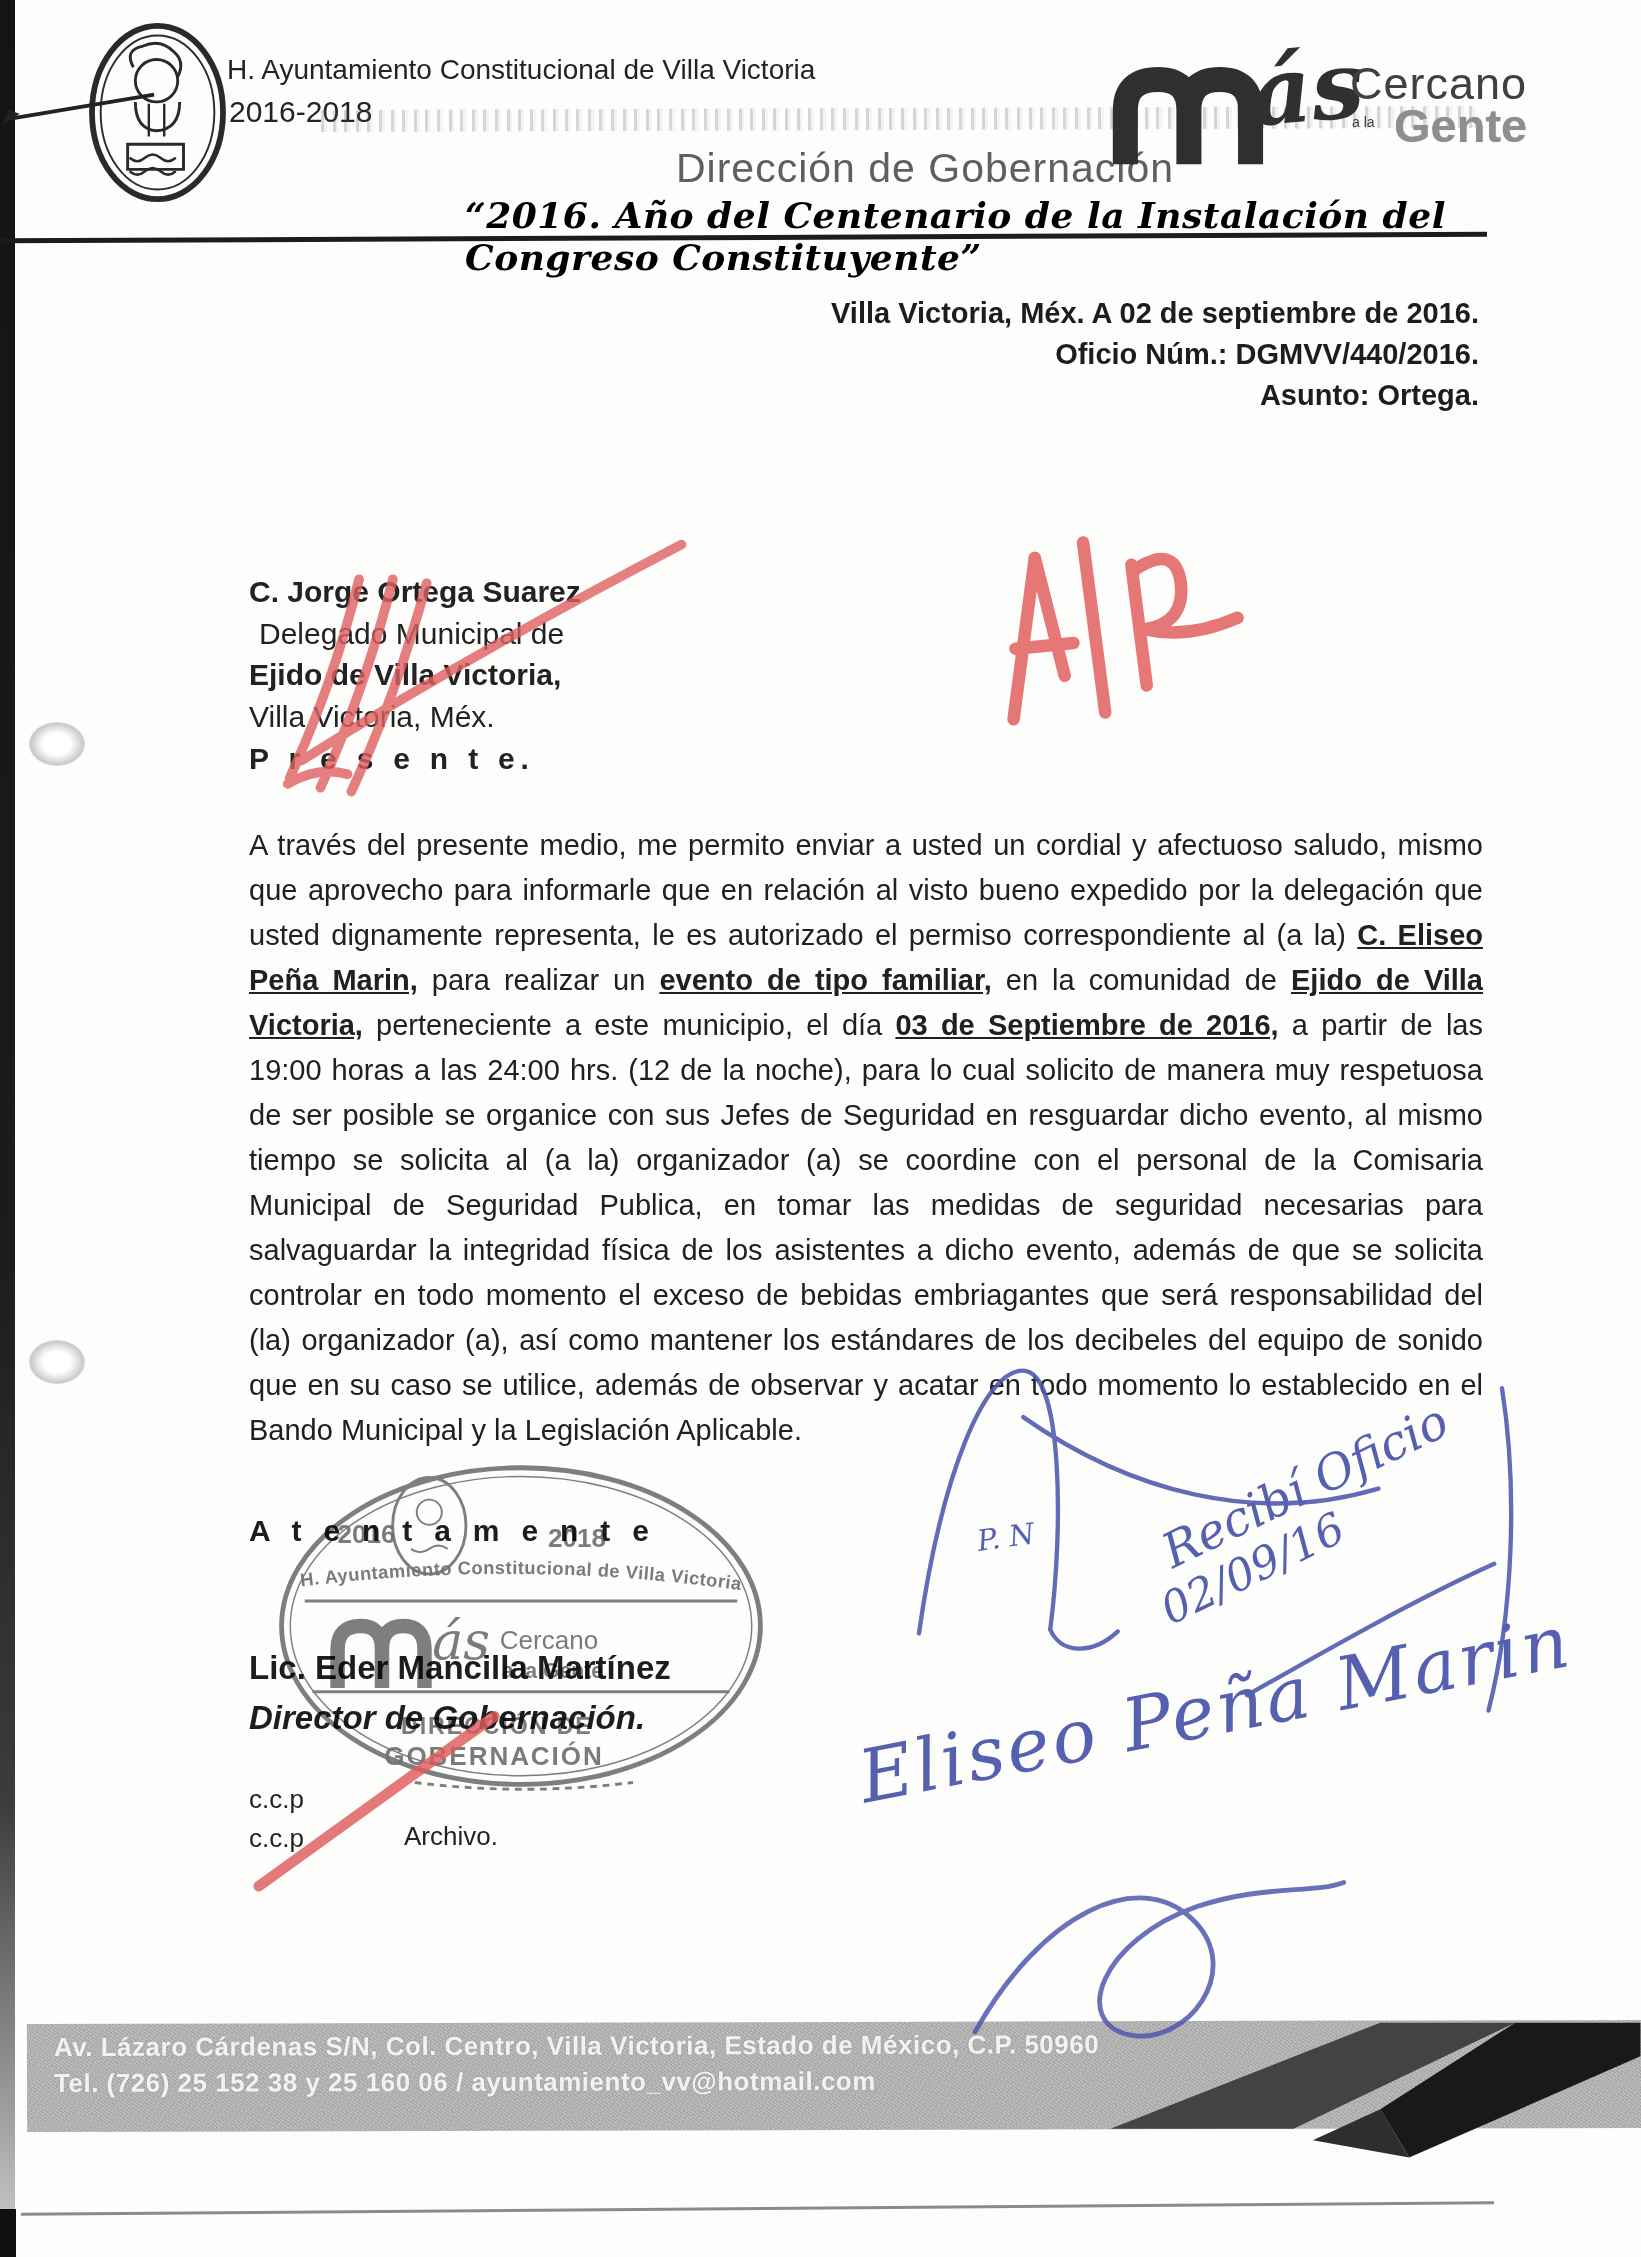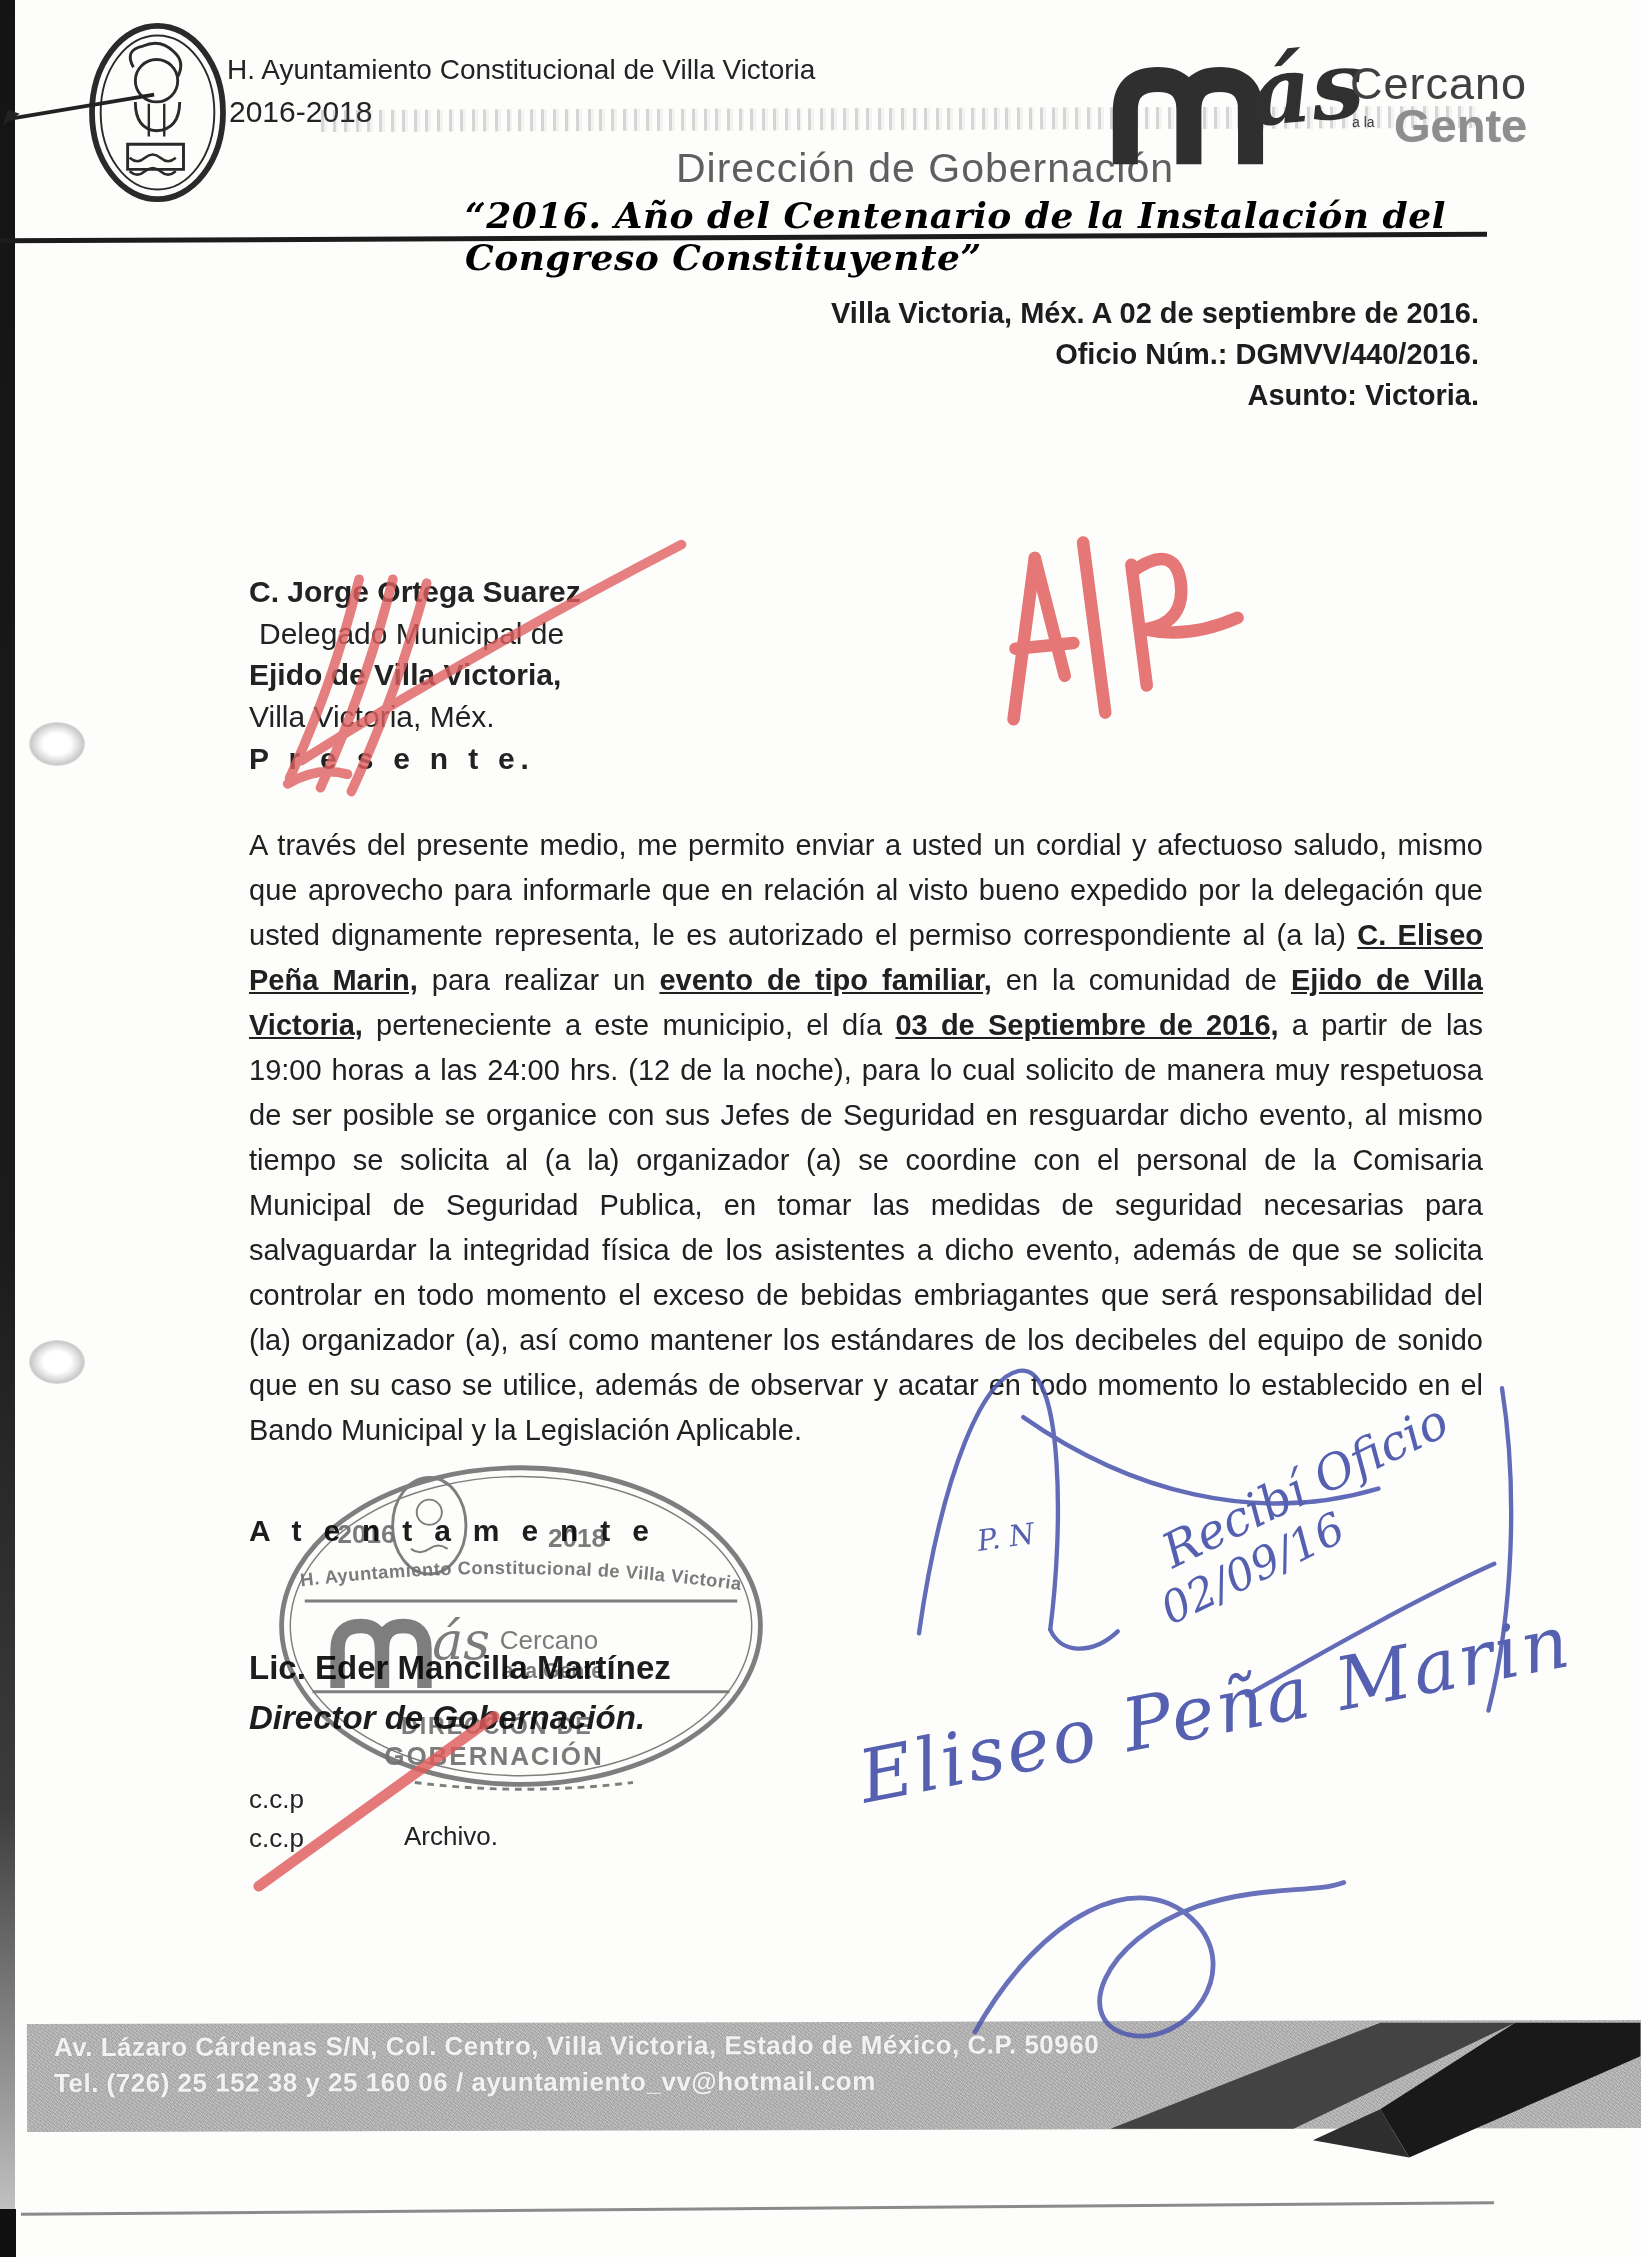--- a/index.html
+++ b/index.html
@@ -98,21 +98,21 @@
     <path d="M18,108 V52 Q18,20 52,20 Q84,20 84,52 V108 M84,52 Q84,20 116,20 Q148,20 148,52 V108" fill="none" stroke="#2f2f2f" stroke-width="26"></path>
   </svg>
   <div class="abs brand-as serif-i">ás</div>
   <div class="abs brand-cercano">Cercano</div>
   <div class="abs brand-ala">a la</div>
   <div class="abs brand-gente">Gente</div>
 
   <div class="abs dateline">
     <div>Villa Victoria, Méx. A 02  de septiembre de 2016.</div>
     <div>Oficio Núm.: DGMVV/440/2016.</div>
-    <div>Asunto: Victoria.</div>
+    <div>Asunto: Ortega.</div>
   </div>
 
   <div class="abs rec b" style="top:575px;">C. Jorge Ortega Suarez</div>
   <div class="abs rec" style="top:617px;left:259px;">Delegado Municipal de</div>
   <div class="abs rec b" style="top:658px;">Ejido de Villa Victoria,</div>
   <div class="abs rec" style="top:700px;">Villa Victoria, Méx.</div>
   <div class="abs rec b" style="top:742px;letter-spacing:5.8px;">P r e s e n t e.</div>
 
   <div class="abs body-par"><span>A través del presente medio, me permito enviar a usted un cordial y afectuoso saludo, mismo que aprovecho para informarle que en relación al visto bueno expedido por la delegación que usted dignamente representa, le es autorizado el permiso correspondiente al (a la) </span><span class="u" style="font-weight: bold;">C. Eliseo Peña Marin,</span><span> para realizar un </span><span class="u" style="font-weight: bold;">evento de tipo familiar,</span><span> en la comunidad de </span><span class="u" style="font-weight: bold;">Ejido de Villa Victoria,</span><span> perteneciente a este municipio, el día </span><span class="u" style="font-weight: bold;">03 de Septiembre de 2016,</span><span> a partir de las 19:00 horas a las 24:00 hrs. (12 de la noche), para lo cual solicito de manera muy respetuosa de ser posible se organice con sus Jefes de Seguridad en resguardar dicho evento, al mismo tiempo se solicita al (a la) organizador (a) se coordine con el personal de la Comisaria Municipal de Seguridad Publica, en tomar las medidas de seguridad necesarias para salvaguardar la integridad física de los asistentes a dicho evento, además de que se solicita controlar en todo momento el exceso de bebidas embriagantes que será responsabilidad del (la) organizador (a), así como mantener los estándares de los decibeles del equipo de sonido que en su caso se utilice, además de observar y acatar en todo momento lo establecido en el Bando Municipal y la Legislación Aplicable.</span></div>
 

